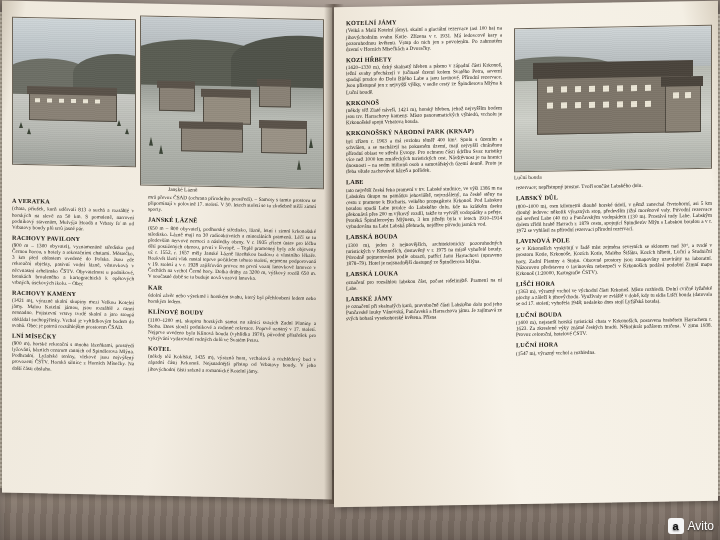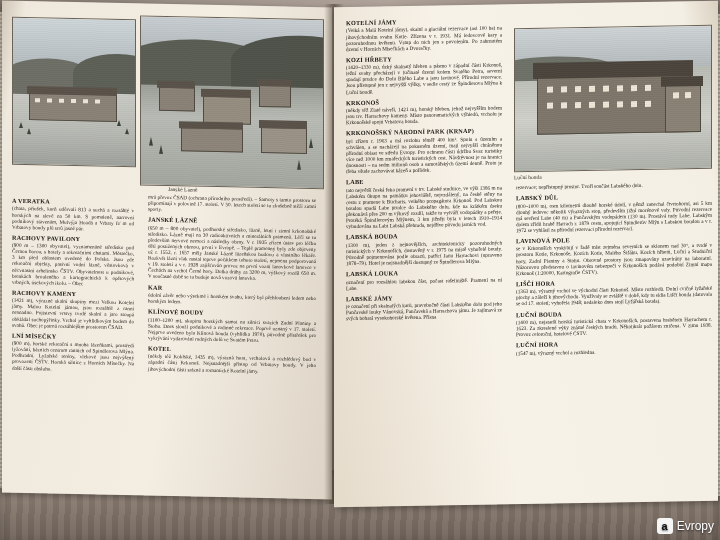--- a/index.html
+++ b/index.html
@@ -267,15 +267,15 @@
         <div>
           <div class="hd">LUČNÍ HORA</div>
           <div class="par">(1547 m), výrazný vrchol a rozhledna.</div>
         </div>
       </div>
     </div>
   </div>
 
   <div class="watermark">
     <span class="wm-badge">a</span>
-    <span>Evropy</span>
+    <span>Avito</span>
   </div>
 </div>
 
 </body></html>

